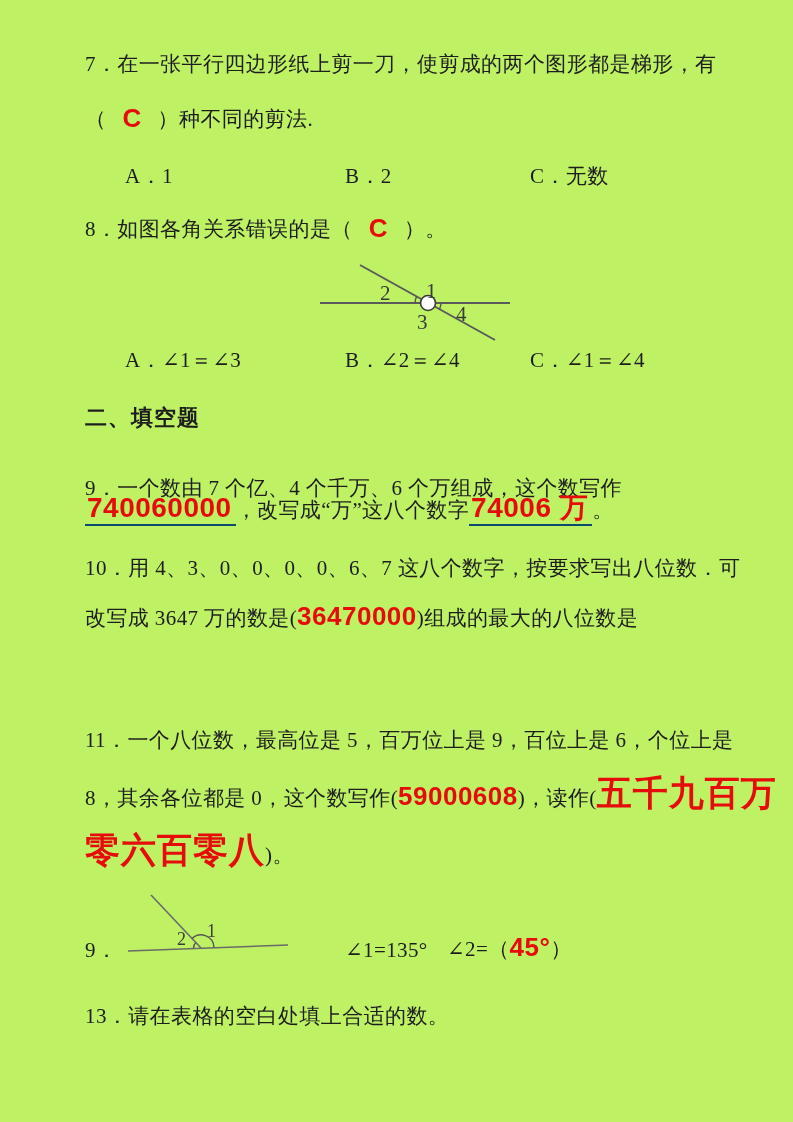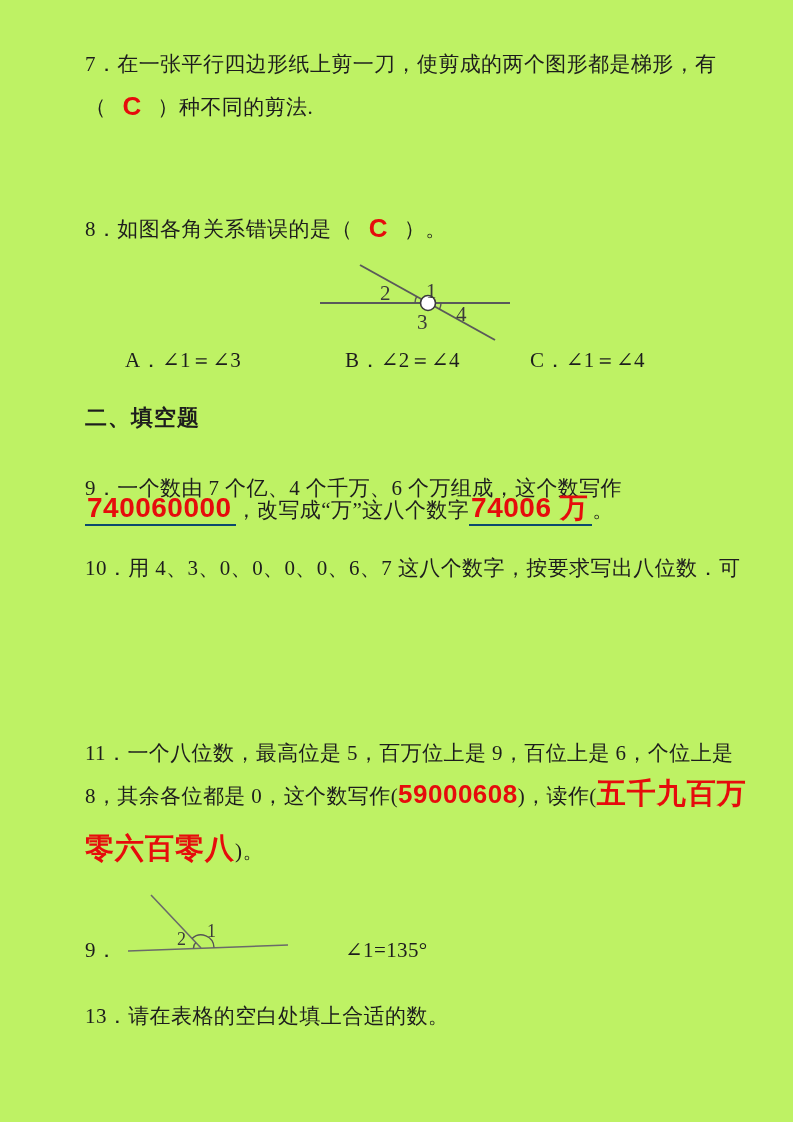--- a/index.html
+++ b/index.html
@@ -41,23 +41,23 @@
     color:#e60c0c;
     font-family:"Liberation Sans","DejaVu Sans",sans-serif;
     font-weight:bold;
     font-size:28px;
     letter-spacing:0.5px;
     border-bottom:2px solid #0c4a6e;
     padding:0 4px 1px 2px;
   }
   .ans-cjk {
     color:#e60c0c;
-    font-family:Liberation Mono, monospace;
+    font-family:Liberation Serif, serif;
     font-weight:bold;
-    font-size:29px;
+    font-size:35px;
     letter-spacing:1px;
   }
   .section-title {
     font-weight:bold;
     font-size:22px;
     font-family:"Liberation Sans","DejaVu Sans",sans-serif;
     letter-spacing:1px;
     margin-top:28px;
   }
   
@@ -76,22 +76,27 @@
   .geo-arc  { stroke:#555; stroke-width:1.4; fill:none; }
 </style>
 </head>
 <body>
 
 <div class="page">
 
   <div class="line" style="top:48px;">
     <span class="seg">7．在一张平行四边形纸上剪一刀，使剪成的两个图形都是梯形，有</span>
   </div>
-  <div class="line" style="top:90px;">
+  <div class="line" style="top:102px;">
     <span class="seg">（</span><span class="ans-letter">C</span><span class="seg">）种不同的剪法.</span>
+  </div>
+  <div class="line options" style="top:160px; right:0;">
+    <span class="opt-a">A．1</span>
+    <span class="opt-b">B．2</span>
+    <span class="opt-c">C．无数</span>
   </div>
 
   <div class="line" style="top:212px;">
     <span class="seg">8．如图各角关系错误的是（</span><span class="ans-letter">C</span><span class="seg">）。</span>
   </div>
 
   <div class="diagram" style="left:318px; top:253px;">
     <svg width="200" height="95" viewBox="0 0 200 95">
       <line class="geo-line" x1="2" y1="50" x2="192" y2="50"></line>
       <line class="geo-line" x1="42" y1="12" x2="177" y2="87"></line>
@@ -118,22 +123,25 @@
   <div class="line" style="top:472px;">
     <span class="seg">9．一个数由 7 个亿、4 个千万、6 个万组成，这个数写作</span>
   </div>
   <div class="line" style="top:492px;">
     <span class="ans-num-u">740060000</span><span class="seg">，改写成“万”这八个数字</span><span class="ans-num-u">74006 万</span><span class="seg">。</span>
   </div>
 
   <div class="line" style="top:552px;">
     <span class="seg">10．用 4、3、0、0、0、0、6、7 这八个数字，按要求写出八位数．可</span>
   </div>
+  <div class="line" style="top:600px;">
+    <span class="seg">改写成 3647 万的数是(</span><span class="ans-num">36470000</span><span class="seg">)组成的最大的八位数是</span>
+  </div>
 
-  <div class="line" style="top:724px;margin-top:13px;">
+  <div class="line" style="top:724px;">
     <span class="seg">11．一个八位数，最高位是 5，百万位上是 9，百位上是 6，个位上是</span>
   </div>
   <div class="line" style="top:778px;">
     <span class="seg">8，其余各位都是 0，这个数写作(</span><span class="ans-num">59000608</span><span class="seg">)，读作(</span><span class="ans-cjk">五千九百万</span>
   </div>
   <div class="line" style="top:835px;">
     <span class="ans-cjk">零六百零八</span><span class="seg">)。</span>
   </div>
 
   <div class="line" style="top:934px;">
@@ -147,18 +155,21 @@
       <path class="geo-arc" d="M 88 59.5 A 13 13 0 0 0 66.1 50.5"></path>
       <path class="geo-arc" d="M 69.9 54.5 A 7.5 7.5 0 0 0 67.5 60.3"></path>
       <text x="51" y="57" font-size="18">2</text>
       <text x="81" y="49" font-size="18">1</text>
     </svg>
   </div>
 
   <div class="line" style="left:345px; top:934px;">
     <span class="seg">∠1=135°</span>
   </div>
+  <div class="line" style="left:447px; top:931px;">
+    <span class="seg">∠2=（</span><span class="ans-num">45°</span><span class="seg">）</span>
+  </div>
 
   <div class="line" style="top:1000px;">
     <span class="seg">13．请在表格的空白处填上合适的数。</span>
   </div>
 
 </div>
 
 </body></html>

